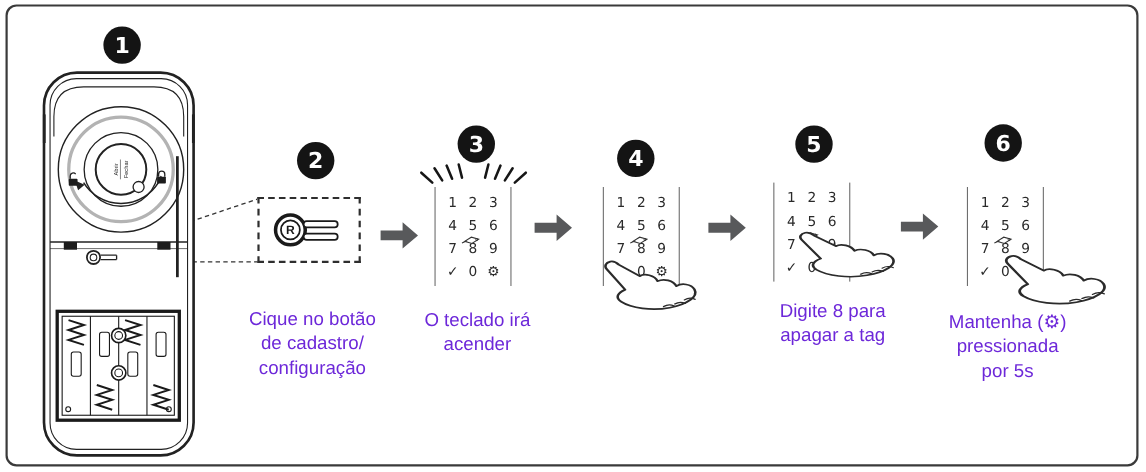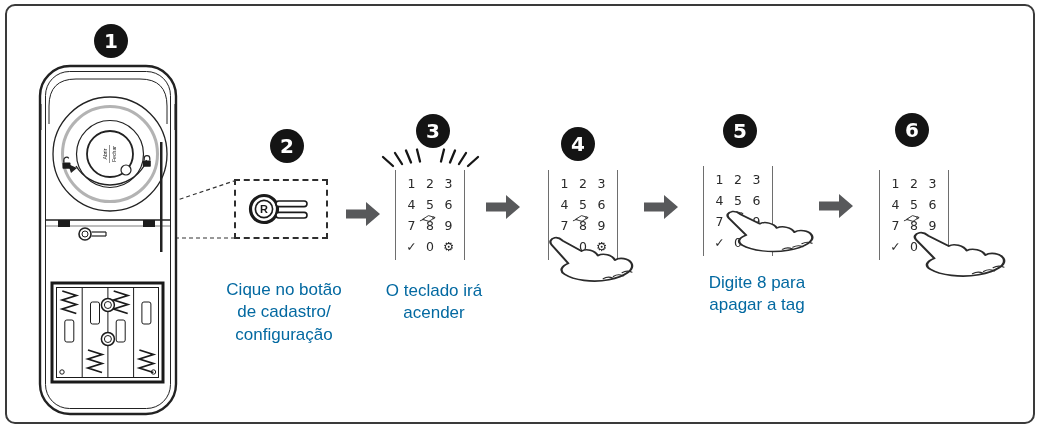--- a/index.html
+++ b/index.html
@@ -7,21 +7,21 @@
           font-family:"Liberation Sans",sans-serif;}
   .frame{position:absolute;left:5px;top:4px;width:1026px;height:416px;
          border:2px solid #3a3a3a;border-radius:10px;}
   .overlay{position:absolute;left:0;top:0;z-index:1;}
   .device{position:absolute;left:36px;top:62px;z-index:2;}
   .badge{position:absolute;width:34px;height:34px;border-radius:50%;background:#141414;
          color:#fff;font-weight:bold;font-size:20px;display:flex;align-items:center;
          justify-content:center;z-index:4;font-family:"DejaVu Sans",sans-serif;}
   .callout{position:absolute;left:234px;top:179px;width:94px;height:60px;
            border:2px dashed #2e2e2e;background:#fff;z-index:2;box-sizing:border-box;}
-  .caption{position:absolute;font-size:17px;line-height:1.32;color:#0369a1;
+  .caption{position:absolute;font-size:17px;line-height:1.32;color:#6d28d9;
            text-align:center;white-space:pre-line;z-index:2;}
   .keypad{position:absolute;width:70px;height:90px;border-left:1.4px solid #6e6e6e;
           border-right:1.4px solid #6e6e6e;padding-top:3px;box-sizing:border-box;
           z-index:2;background:transparent;}
   .kp-row{display:flex;justify-content:space-between;align-items:center;height:21px;
           padding:0 8px;}
   .kp-key{width:15px;text-align:center;font-size:12.5px;color:#2a2a2a;
           font-family:"DejaVu Sans",sans-serif;}
   .tagicon{position:absolute;left:23px;top:43px;z-index:3;}
   .hand{position:absolute;z-index:5;}
@@ -270,14 +270,17 @@
     <use href="#hand"></use>
   </svg>
 
   <div class="caption" style="left:194px;top:279px;width:180px">Cique no botão
 de cadastro/
 configuração</div>
   <div class="caption" style="left:354px;top:280px;width:160px">O teclado irá
 acender</div>
   <div class="caption" style="left:677px;top:272px;width:160px">Digite 8 para
 apagar a tag</div>
+  <div class="caption" style="left:831px;top:282px;width:170px">Mantenha (⚙)
+pressionada
+por 5s</div>
 
 </div>
 
 </body></html>

